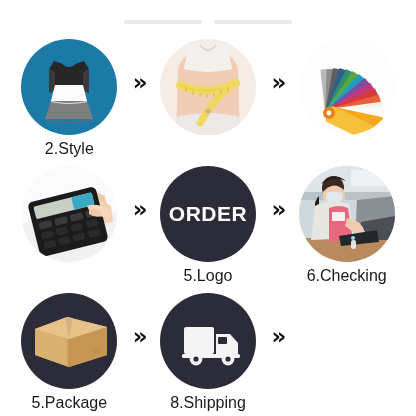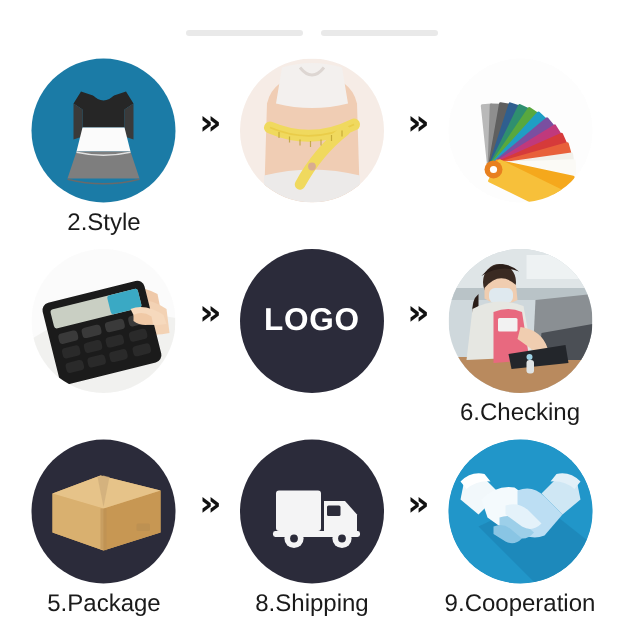--- a/index.html
+++ b/index.html
@@ -278,22 +278,23 @@
           </g>
           <path d="M66 40 Q76 36 88 44 L90 50 Q78 52 70 48 Z" fill="#f6d9bd"></path>
           <path d="M68 44 q6 -3 12 1 l1 5 q-8 2 -13 -2 z" fill="#f0c9a6"></path>
         </svg>
       </div>
       <span class="arrow">»</span>
     </div>
 
     <div class="cell">
       <div class="circle fill-dark">
-        <span class="logo-text">LOGO</span>
-      </div>
+        <span class="logo-text">ORDER</span>
+      </div>
+      <div class="label">5.Logo</div>
       <span class="arrow">»</span>
     </div>
 
     <div class="cell no-arrow">
       <div class="circle fill-white">
         <svg class="art" viewBox="0 0 96 96" aria-hidden="true">
           <rect x="0" y="0" width="96" height="96" fill="#cfd8dc"></rect>
           <rect x="0" y="0" width="96" height="34" fill="#dfe5e7"></rect>
           <rect x="52" y="4" width="40" height="16" fill="#eef2f3"></rect>
           <rect x="0" y="26" width="96" height="8" fill="#b9c3c7"></rect>
@@ -344,34 +345,15 @@
           <circle cx="36" cy="66" r="6.4" fill="#f4f4f5"></circle>
           <circle cx="36" cy="66" r="2.6" fill="#2b2b3a"></circle>
           <circle cx="68" cy="66" r="6.4" fill="#f4f4f5"></circle>
           <circle cx="68" cy="66" r="2.6" fill="#2b2b3a"></circle>
         </svg>
       </div>
       <div class="label">8.Shipping</div>
       <span class="arrow">»</span>
     </div>
 
-    <div class="cell no-arrow">
-      <div class="circle fill-cyan">
-        <svg class="art" viewBox="0 0 96 96" aria-hidden="true">
-          <circle cx="48" cy="48" r="48" fill="#2196c9"></circle>
-          <path d="M20 58 L58 96 L96 96 L96 70 L58 40 Z" fill="#1b7faf" opacity="0.55"></path>
-          <path d="M10 30 q6 -6 14 -4 l10 10 -14 14 -12 -10 z" fill="#f2f8fb"></path>
-          <path d="M86 30 q-6 -6 -14 -4 l-10 10 14 14 12 -10 z" fill="#cfe7f4"></path>
-          <path d="M22 40 q10 -10 22 -8 l14 10 q8 2 12 8 l-10 12 q-10 6 -20 0 l-14 -10 z" fill="#f4fafd"></path>
-          <path d="M46 34 q10 -4 18 4 l12 12 -12 14 q-10 4 -18 -4 z" fill="#bcdef3"></path>
-          <path d="M34 52 q8 -3 15 3 l8 7 q-5 6 -12 3 l-11 -7 z" fill="#9ccfe9"></path>
-          <path d="M30 58 q7 -3 13 3 l6 5 q-5 5 -11 2 l-8 -5 z" fill="#89c5e4"></path>
-          <path d="M38 44 q9 -3 16 4 l8 8 q-6 6 -13 2 l-11 -8 z" fill="#e4f2fa"></path>
-          <path d="M8 28 q7 -7 16 -5 l4 5 q-9 -1 -16 5 z" fill="#ffffff"></path>
-          <path d="M88 28 q-7 -7 -16 -5 l-4 5 q9 -1 16 5 z" fill="#e2f0f8"></path>
-        </svg>
-      </div>
-      <div class="label">9.Cooperation</div>
-
-    </div>
 
   </div>
 </div>
 
 </body></html>

